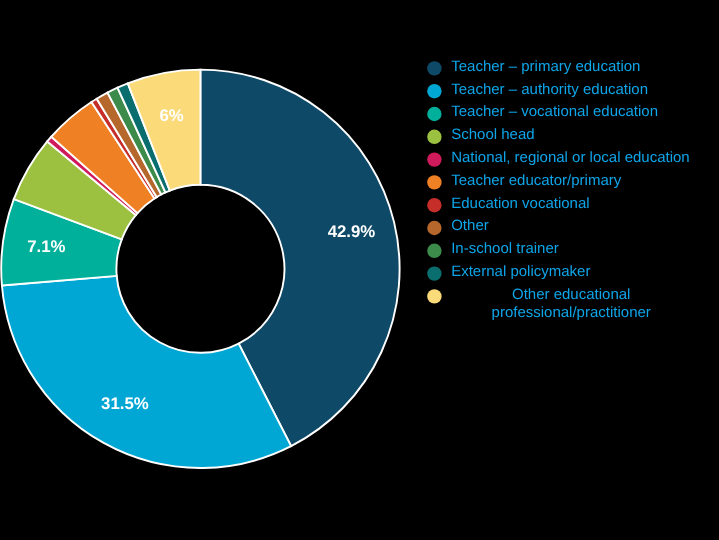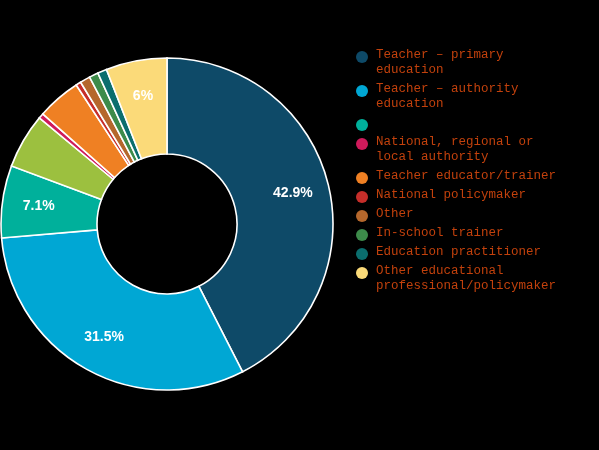--- a/index.html
+++ b/index.html
@@ -57,25 +57,26 @@
   }
   .legend-swatch {
     width: 12px;
     height: 12px;
     border-radius: 50%;
     flex: 0 0 12px;
     margin-top: 3px;
     margin-right: 8px;
   }
   .legend-label {
-    font-family: Liberation Mono, monospace;
+    font-family: Liberation Sans, sans-serif;
     font-size: 12.5px;
     line-height: 15px;
-    color: #c2410c;
+    color: #0ea5e9;
     max-width: 200px;
+    text-align: center;
   }
 </style>
 </head>
 <body>
 
 <div id="stage">
 
   <div id="chart-area">
     <svg id="donut-svg" width="350" height="450" viewBox="0 0 350 450">
       <g id="slice-group">
@@ -104,44 +105,49 @@
       <div class="legend-item">
         <span class="legend-swatch" style="background: rgb(14, 74, 104);"></span>
         <span class="legend-label">Teacher – primary education</span>
       </div>
       <div class="legend-item">
         <span class="legend-swatch" style="background: rgb(0, 167, 212);"></span>
         <span class="legend-label">Teacher – authority education</span>
       </div>
       <div class="legend-item">
         <span class="legend-swatch" style="background: rgb(0, 176, 155);"></span>
+        <span class="legend-label">Teacher – vocational education</span>
+      </div>
+      <div class="legend-item">
+        <span class="legend-swatch" style="background: rgb(156, 192, 63);"></span>
+        <span class="legend-label">School head</span>
       </div>
       <div class="legend-item">
         <span class="legend-swatch" style="background: rgb(207, 26, 91);"></span>
-        <span class="legend-label">National, regional or local authority</span>
+        <span class="legend-label">National, regional or local education</span>
       </div>
       <div class="legend-item">
         <span class="legend-swatch" style="background: rgb(239, 128, 35);"></span>
-        <span class="legend-label">Teacher educator/trainer</span>
+        <span class="legend-label">Teacher educator/primary</span>
       </div>
       <div class="legend-item">
         <span class="legend-swatch" style="background: rgb(198, 46, 42);"></span>
-        <span class="legend-label">National policymaker</span>
+        <span class="legend-label">Education vocational</span>
       </div>
       <div class="legend-item">
         <span class="legend-swatch" style="background: rgb(181, 103, 44);"></span>
         <span class="legend-label">Other</span>
       </div>
       <div class="legend-item">
         <span class="legend-swatch" style="background: rgb(61, 139, 74);"></span>
         <span class="legend-label">In-school trainer</span>
       </div>
       <div class="legend-item">
         <span class="legend-swatch" style="background: rgb(11, 110, 110);"></span>
-        <span class="legend-label">Education practitioner</span>
+        <span class="legend-label">External policymaker</span>
       </div>
       <div class="legend-item">
         <span class="legend-swatch" style="background: rgb(251, 218, 121);"></span>
-        <span class="legend-label">Other educational professional/policymaker</span>
+        <span class="legend-label">Other educational professional/practitioner</span>
       </div>
     </div>
 
 </div>
 
 </body></html>

